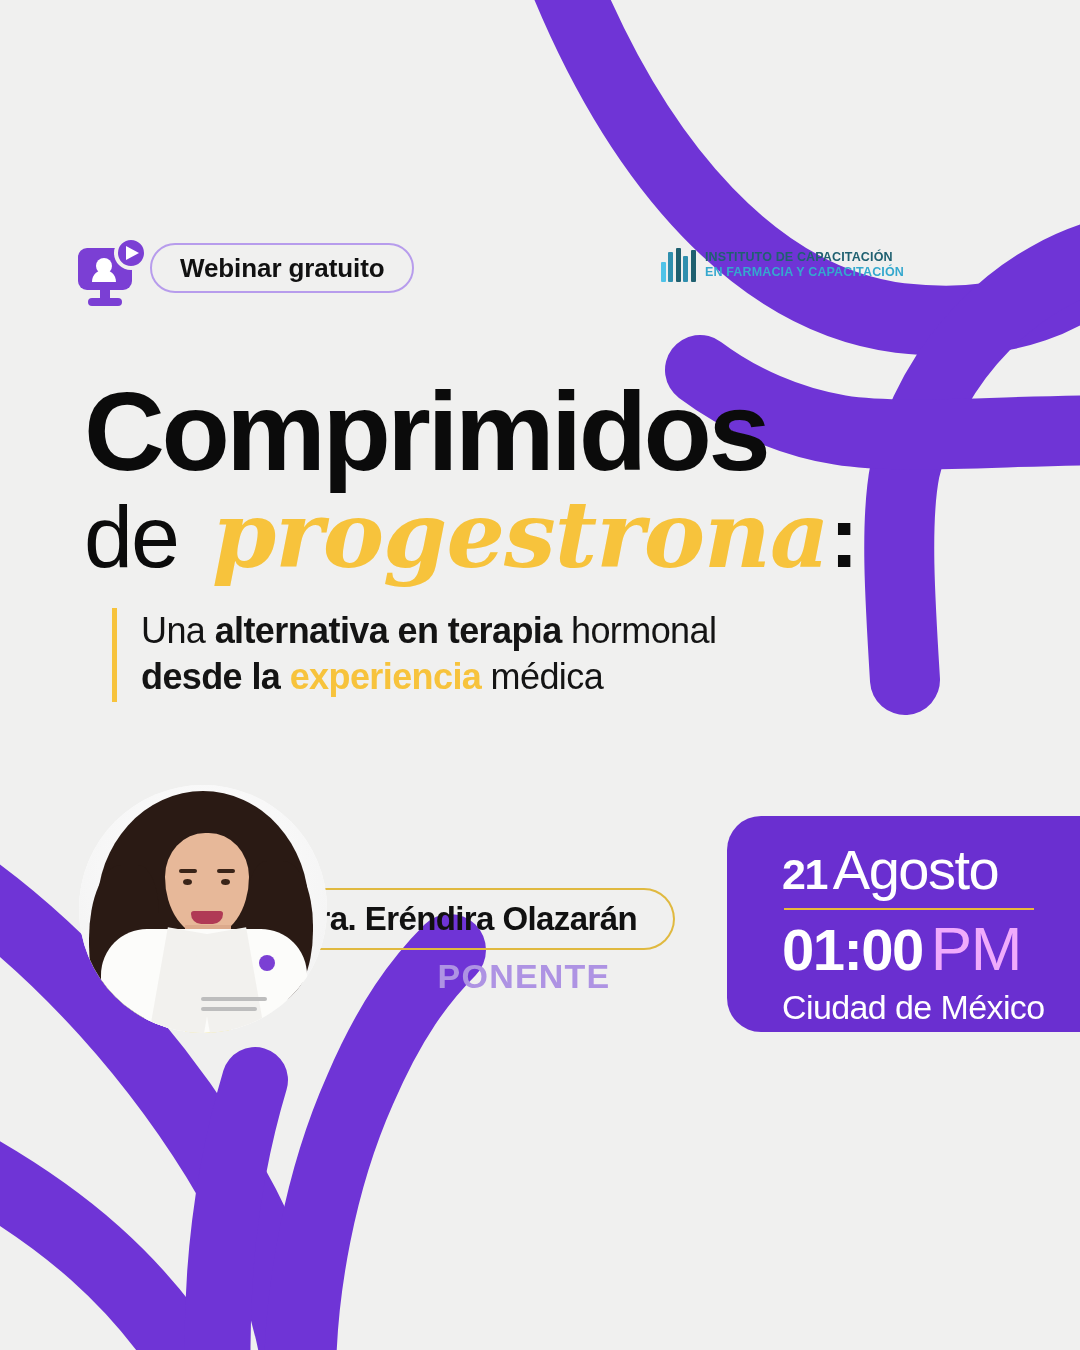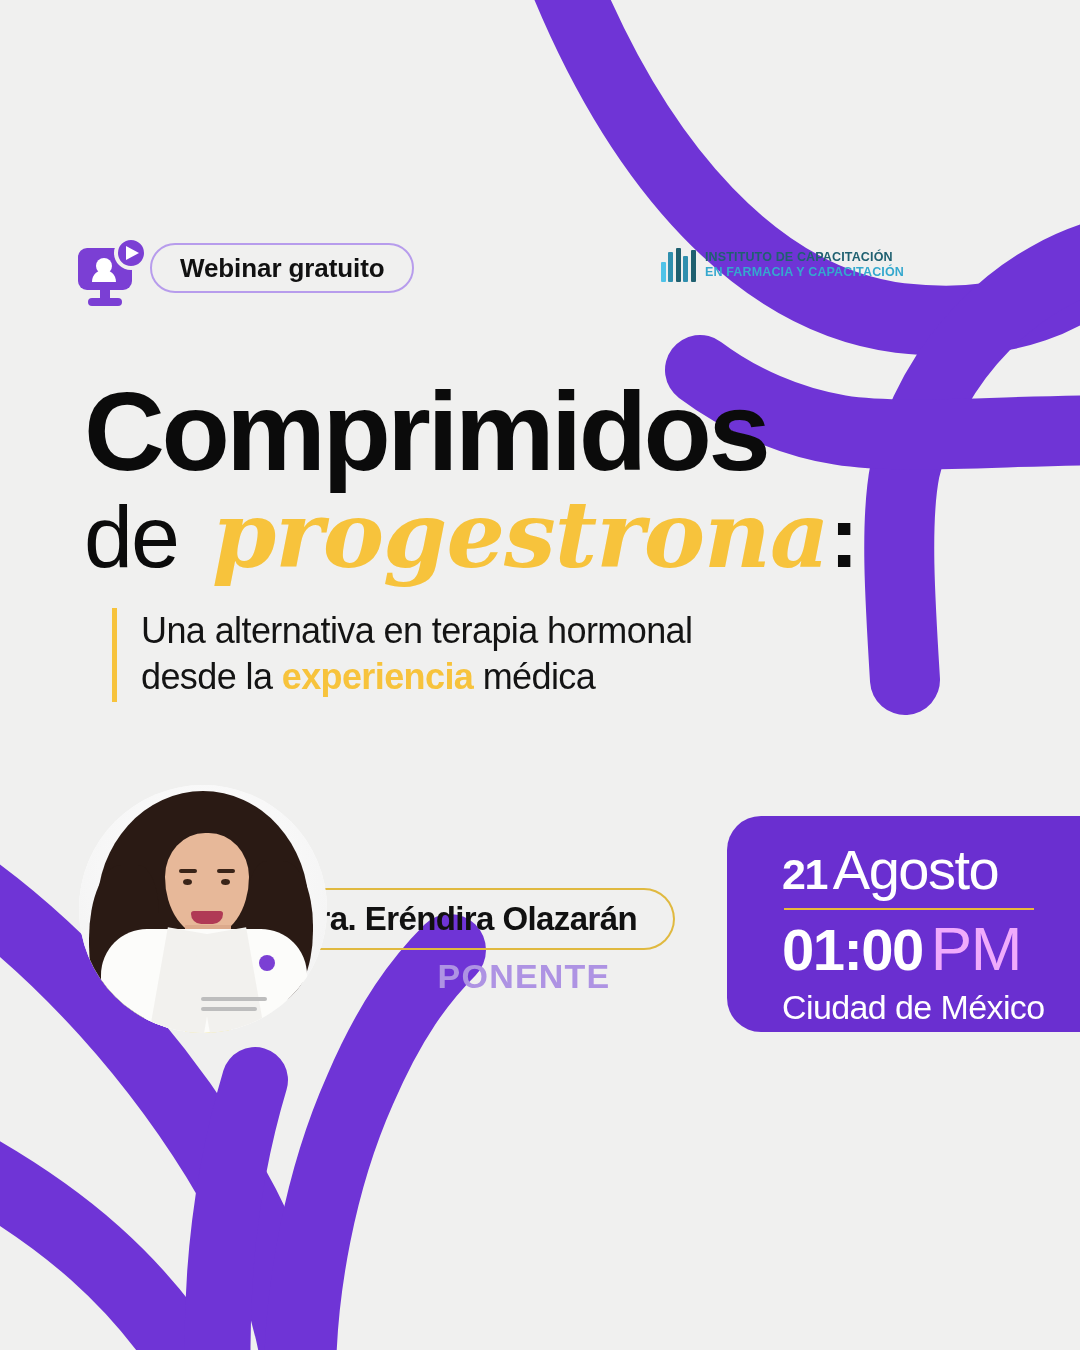--- a/index.html
+++ b/index.html
@@ -131,21 +131,21 @@
     gap:24px;
   }
   .sub-bar {
     width:5px;
     height:94px;
     background:#F7C33C;
     flex:none;
   }
   .sub-lines { line-height:1.28; }
   .sub-lines div { font-size:36px; color:#141414; white-space:nowrap; letter-spacing:-0.6px; }
-  .sub-lines b { font-weight:normal; }
+  .sub-lines b { font-weight:bold; }
   .sub-lines .hl { color:#F7C33C; font-weight:bold; }
 
   
   .speaker-photo {
     position:absolute;
     left:79px; top:785px;
     width:248px; height:248px;
     border-radius:50%;
     overflow:hidden;
     background:#FBFBFB;

